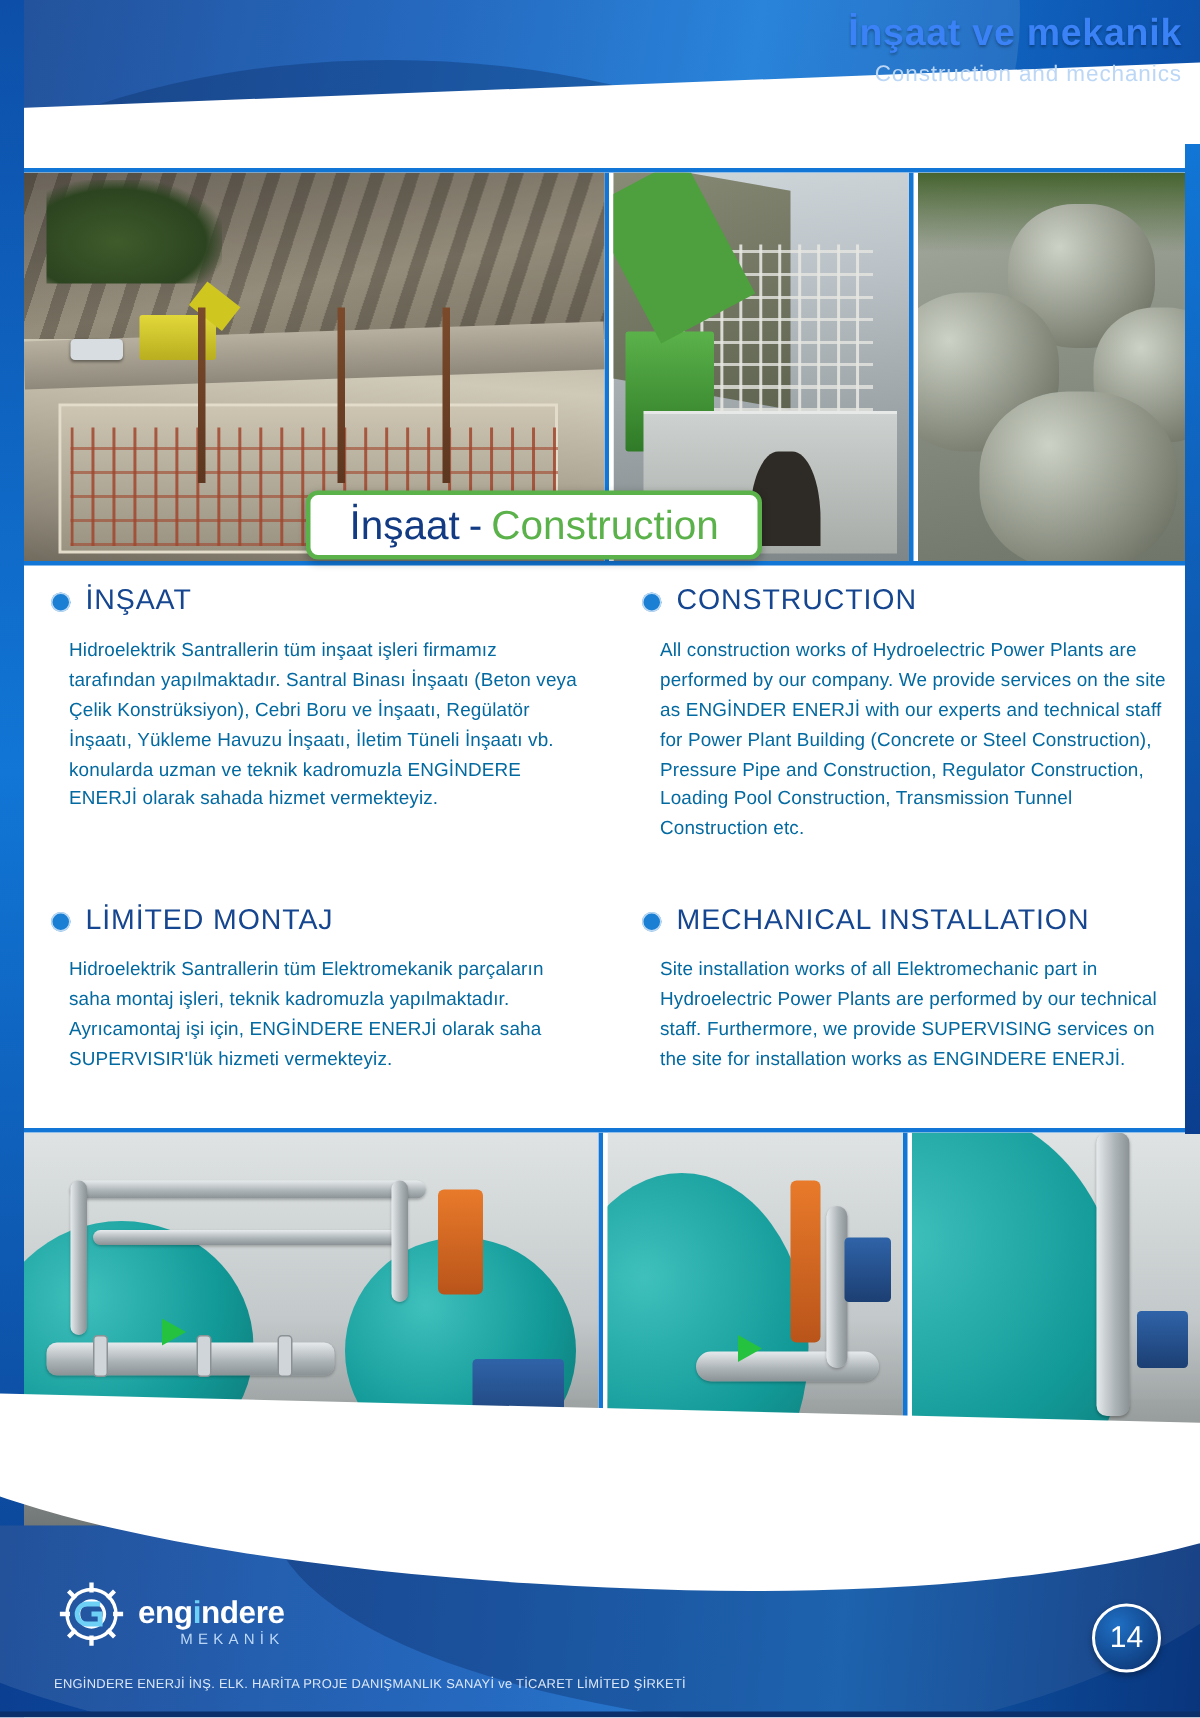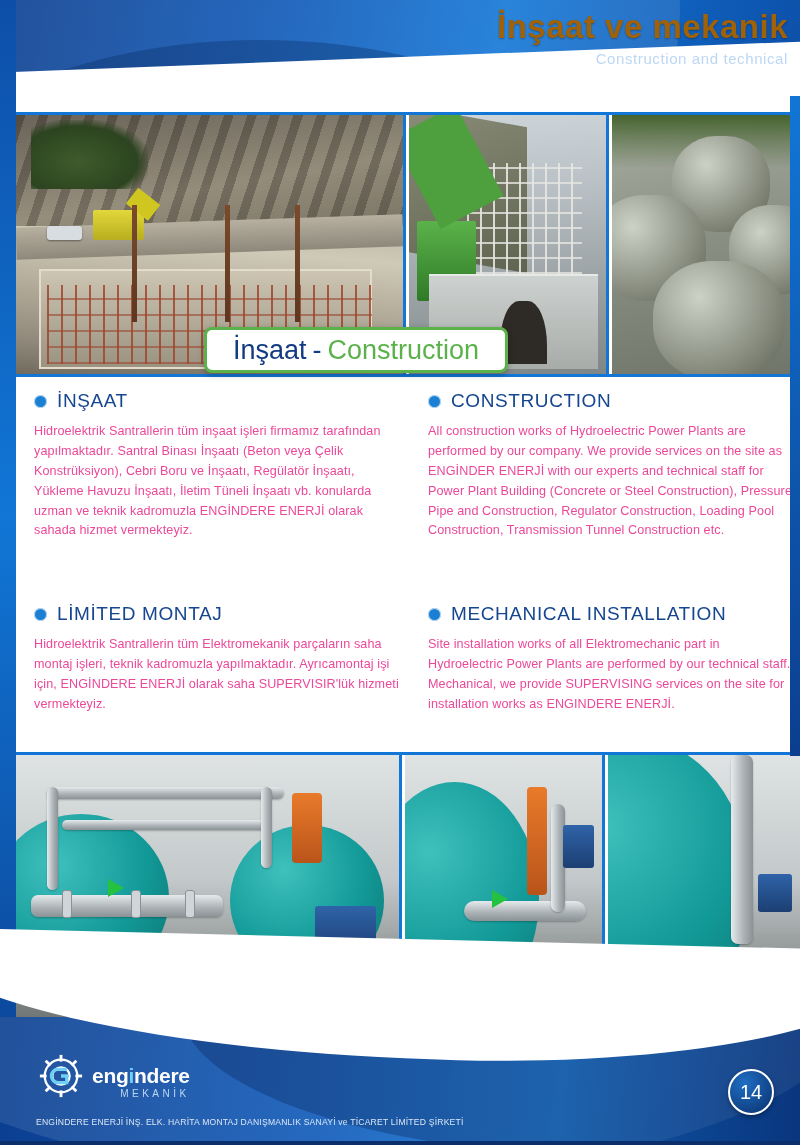--- a/index.html
+++ b/index.html
@@ -42,23 +42,23 @@
     border-radius: 50%;
     background: rgba(10,42,98,0.35);
   }
   .header-titles {
     position: absolute;
     right: 12px; top: 8px;
     text-align: right;
     z-index: 5;
   }
   .header-titles .t1 {
-    font-size: 33px;
+    font-size: 25px;
     font-weight: bold;
-    color: #a16207;
+    color: #3b82f6;
     letter-spacing: 0.5px;
     text-shadow: 0 1px 2px rgba(0,0,0,0.3);
   }
   .header-titles .t2 {
     font-size: 15px;
     color: #bcd7f5;
     margin-top: 4px;
     letter-spacing: 0.6px;
   }
 
@@ -262,22 +262,22 @@
     background: #1b7fd4;
     flex: none;
     box-shadow: 0 0 0 1px rgba(255,255,255,0.7) inset;
   }
   .sec-title .txt {
     color: #15468f;
     font-size: 19px;
     letter-spacing: 0.6px;
   }
   .para {
-    margin: 0;
-    color: #ec4899;
+    margin: 12px;
+    color: #0369a1;
     font-size: 12.6px;
     line-height: 1.58;
     letter-spacing: 0.1px;
   }
 
   
   .mech-strip {
     position: absolute;
     left: 16px; top: 752px;
     width: 784px; height: 270px;
@@ -418,21 +418,21 @@
 
 <div class="page">
 
   <div class="header-band">
     <div class="swoosh1"></div>
     <div class="swoosh2"></div>
   </div>
   <div class="header-curve2"></div>
   <div class="header-titles">
     <div class="t1">İnşaat ve mekanik</div>
-    <div class="t2">Construction and technical</div>
+    <div class="t2">Construction and mechanics</div>
   </div>
   <div class="header-curve"></div>
 
   <div class="left-edge"></div>
   <div class="right-edge"></div>
 
   <div class="photo-strip">
     <div class="ps-cell ps-a">
       <div class="photoA">
         <div class="rockface"></div>
@@ -497,21 +497,21 @@
         <span class="txt">LİMİTED MONTAJ</span>
       </div>
       <p class="para">Hidroelektrik Santrallerin tüm Elektromekanik parçaların saha montaj işleri, teknik kadromuzla yapılmaktadır. Ayrıcamontaj işi için, ENGİNDERE ENERJİ olarak saha SUPERVISIR'lük hizmeti vermekteyiz.</p>
     </div>
 
     <div class="col col-right blk-bot">
       <div class="sec-title">
         <span class="bullet"></span>
         <span class="txt">MECHANICAL INSTALLATION</span>
       </div>
-      <p class="para">Site installation works of all Elektromechanic part in Hydroelectric Power Plants are performed by our technical staff. Mechanical, we provide SUPERVISING services on the site for installation works as ENGINDERE ENERJİ.</p>
+      <p class="para">Site installation works of all Elektromechanic part in Hydroelectric Power Plants are performed by our technical staff. Furthermore, we provide SUPERVISING services on the site for installation works as ENGINDERE ENERJİ.</p>
     </div>
 
   </div>
 
   <div class="mech-strip">
     <div class="mc mc-a">
       <div class="photoM">
         <div class="floor"></div>
         <div class="turbine" style="left:-6%; top:22%; width:46%; height:62%;"></div>
         <div class="turbine" style="left:56%; top:26%; width:40%; height:56%;"></div>
@@ -575,18 +575,18 @@
         </g>
         <path d="M30 17 h-9 a7 7 0 0 0 0 14 h9 v-7 h-6" fill="none" stroke="#6fd0f5" stroke-width="3.4"></path>
       </svg>
     </div>
     <div class="logo-text">
       <div class="l1"><span>eng</span><span class="hl">i</span><span>ndere</span></div>
       <div class="l2">MEKANİK</div>
     </div>
   </div>
 
-  <div class="company-line">ENGİNDERE ENERJİ İNŞ. ELK. HARİTA MONTAJ DANIŞMANLIK SANAYİ ve TİCARET LİMİTED ŞİRKETİ</div>
+  <div class="company-line">ENGİNDERE ENERJİ İNŞ. ELK. HARİTA PROJE DANIŞMANLIK SANAYİ ve TİCARET LİMİTED ŞİRKETİ</div>
 
   <div class="page-badge">14</div>
   <div class="footer-thin-line"></div>
 
 </div>
 
 </body></html>

